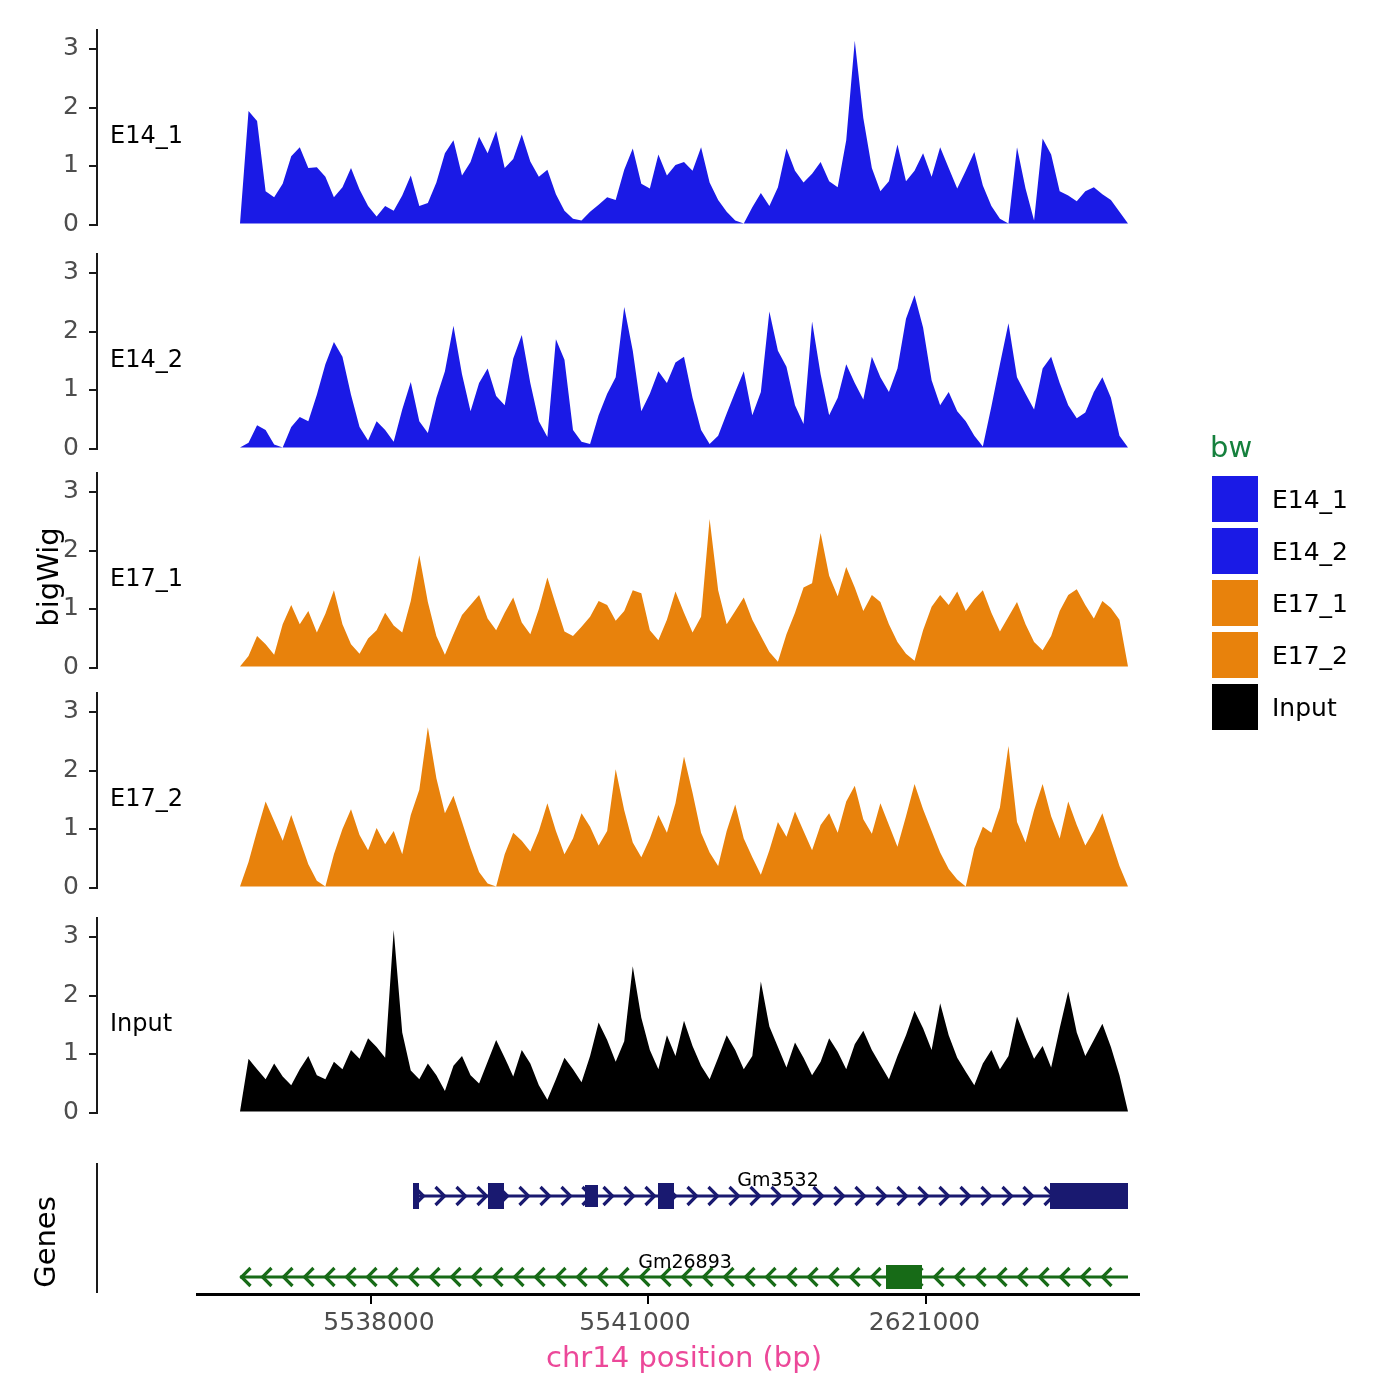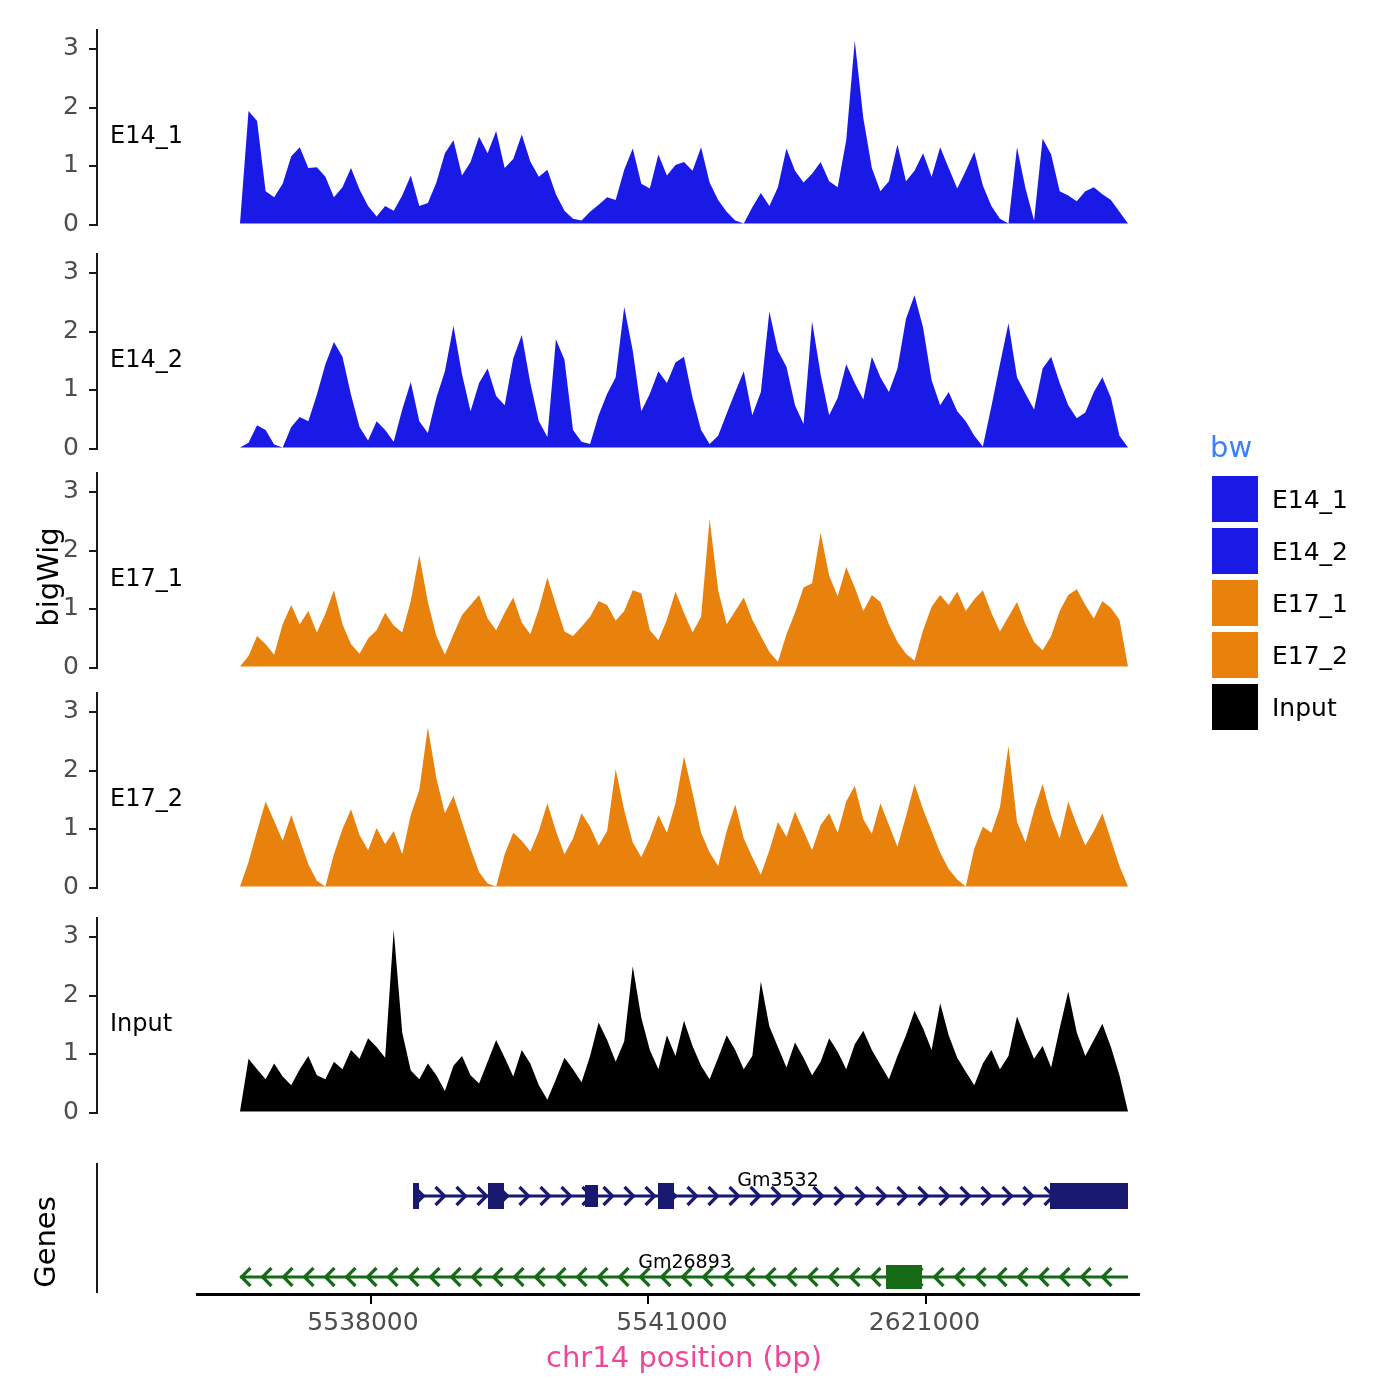--- a/index.html
+++ b/index.html
@@ -25,21 +25,21 @@
   
   .genelab{position:absolute;font-size:19px;color:#000;white-space:nowrap;
            text-align:center;}
   .xaxisline{position:absolute;background:#000;height:3px;}
   .xtick{position:absolute;background:#000;width:2px;height:8px;}
   .xticklab{position:absolute;font-size:25px;color:#4d4d4d;
             white-space:nowrap;text-align:center;}
 
   
   .legend{position:absolute;}
-  .legtitle{position:absolute;font-size:29px;color:#3b82f6;}
+  .legtitle{position:absolute;font-size:29px;color:#15803d;}
   .legkey{position:absolute;width:46px;height:46px;}
   .legtext{position:absolute;font-size:25px;color:#000;white-space:nowrap;}
 </style>
 </head>
 <body>
 
 <div class="root">
 
   <div class="ylab" id="ylab" style="left: -22px; top: 560px; width: 140px; text-align: center;">bigWig</div>
 
@@ -215,23 +215,23 @@
           <rect x="886" width="36" y="1265" height="24" fill="#176B17"></rect>
         </g>
       </svg>
       <div class="genelab" style="left: 658px; top: 1168px; width: 240px;">Gm3532</div>
       <div class="genelab" style="left: 565px; top: 1250px; width: 240px;">Gm26893</div>
     </div>
 
   <div id="xaxis">
       <div class="xaxisline" style="left: 196px; top: 1293px; width: 944px;"></div>
       <div class="xtick" style="left: 369.5px; top: 1296px;"></div>
-      <div class="xticklab" style="left: 273px; top: 1307px; width: 180px;">5538000</div>
+      <div class="xticklab" style="left: 289px; top: 1307px; width: 180px;">5538000</div>
       <div class="xtick" style="left: 647px; top: 1296px;"></div>
-      <div class="xticklab" style="left: 582px; top: 1307px; width: 180px;">5541000</div>
+      <div class="xticklab" style="left: 545px; top: 1307px; width: 180px;">5541000</div>
       <div class="xtick" style="left: 924.5px; top: 1296px;"></div>
       <div class="xticklab" style="left: 834.5px; top: 1307px; width: 180px;">2621000</div>
     </div>
 
   <div class="xlab" id="xlab" style="left: 240px; top: 1340px; width: 888px;">chr14 position (bp)</div>
 
   <div class="legend" id="legend" style="left: 1210px; top: 430px; width: 190px; height: 290px;">
     <div class="legtitle" id="legtitle" style="left: 0px; top: 0px;">bw</div>
   <div class="legkey" style="left: 2px; top: 46px; background: rgb(26, 26, 230);"></div>
       <div class="legtext" style="left: 62px; top: 55px;">E14_1</div>

